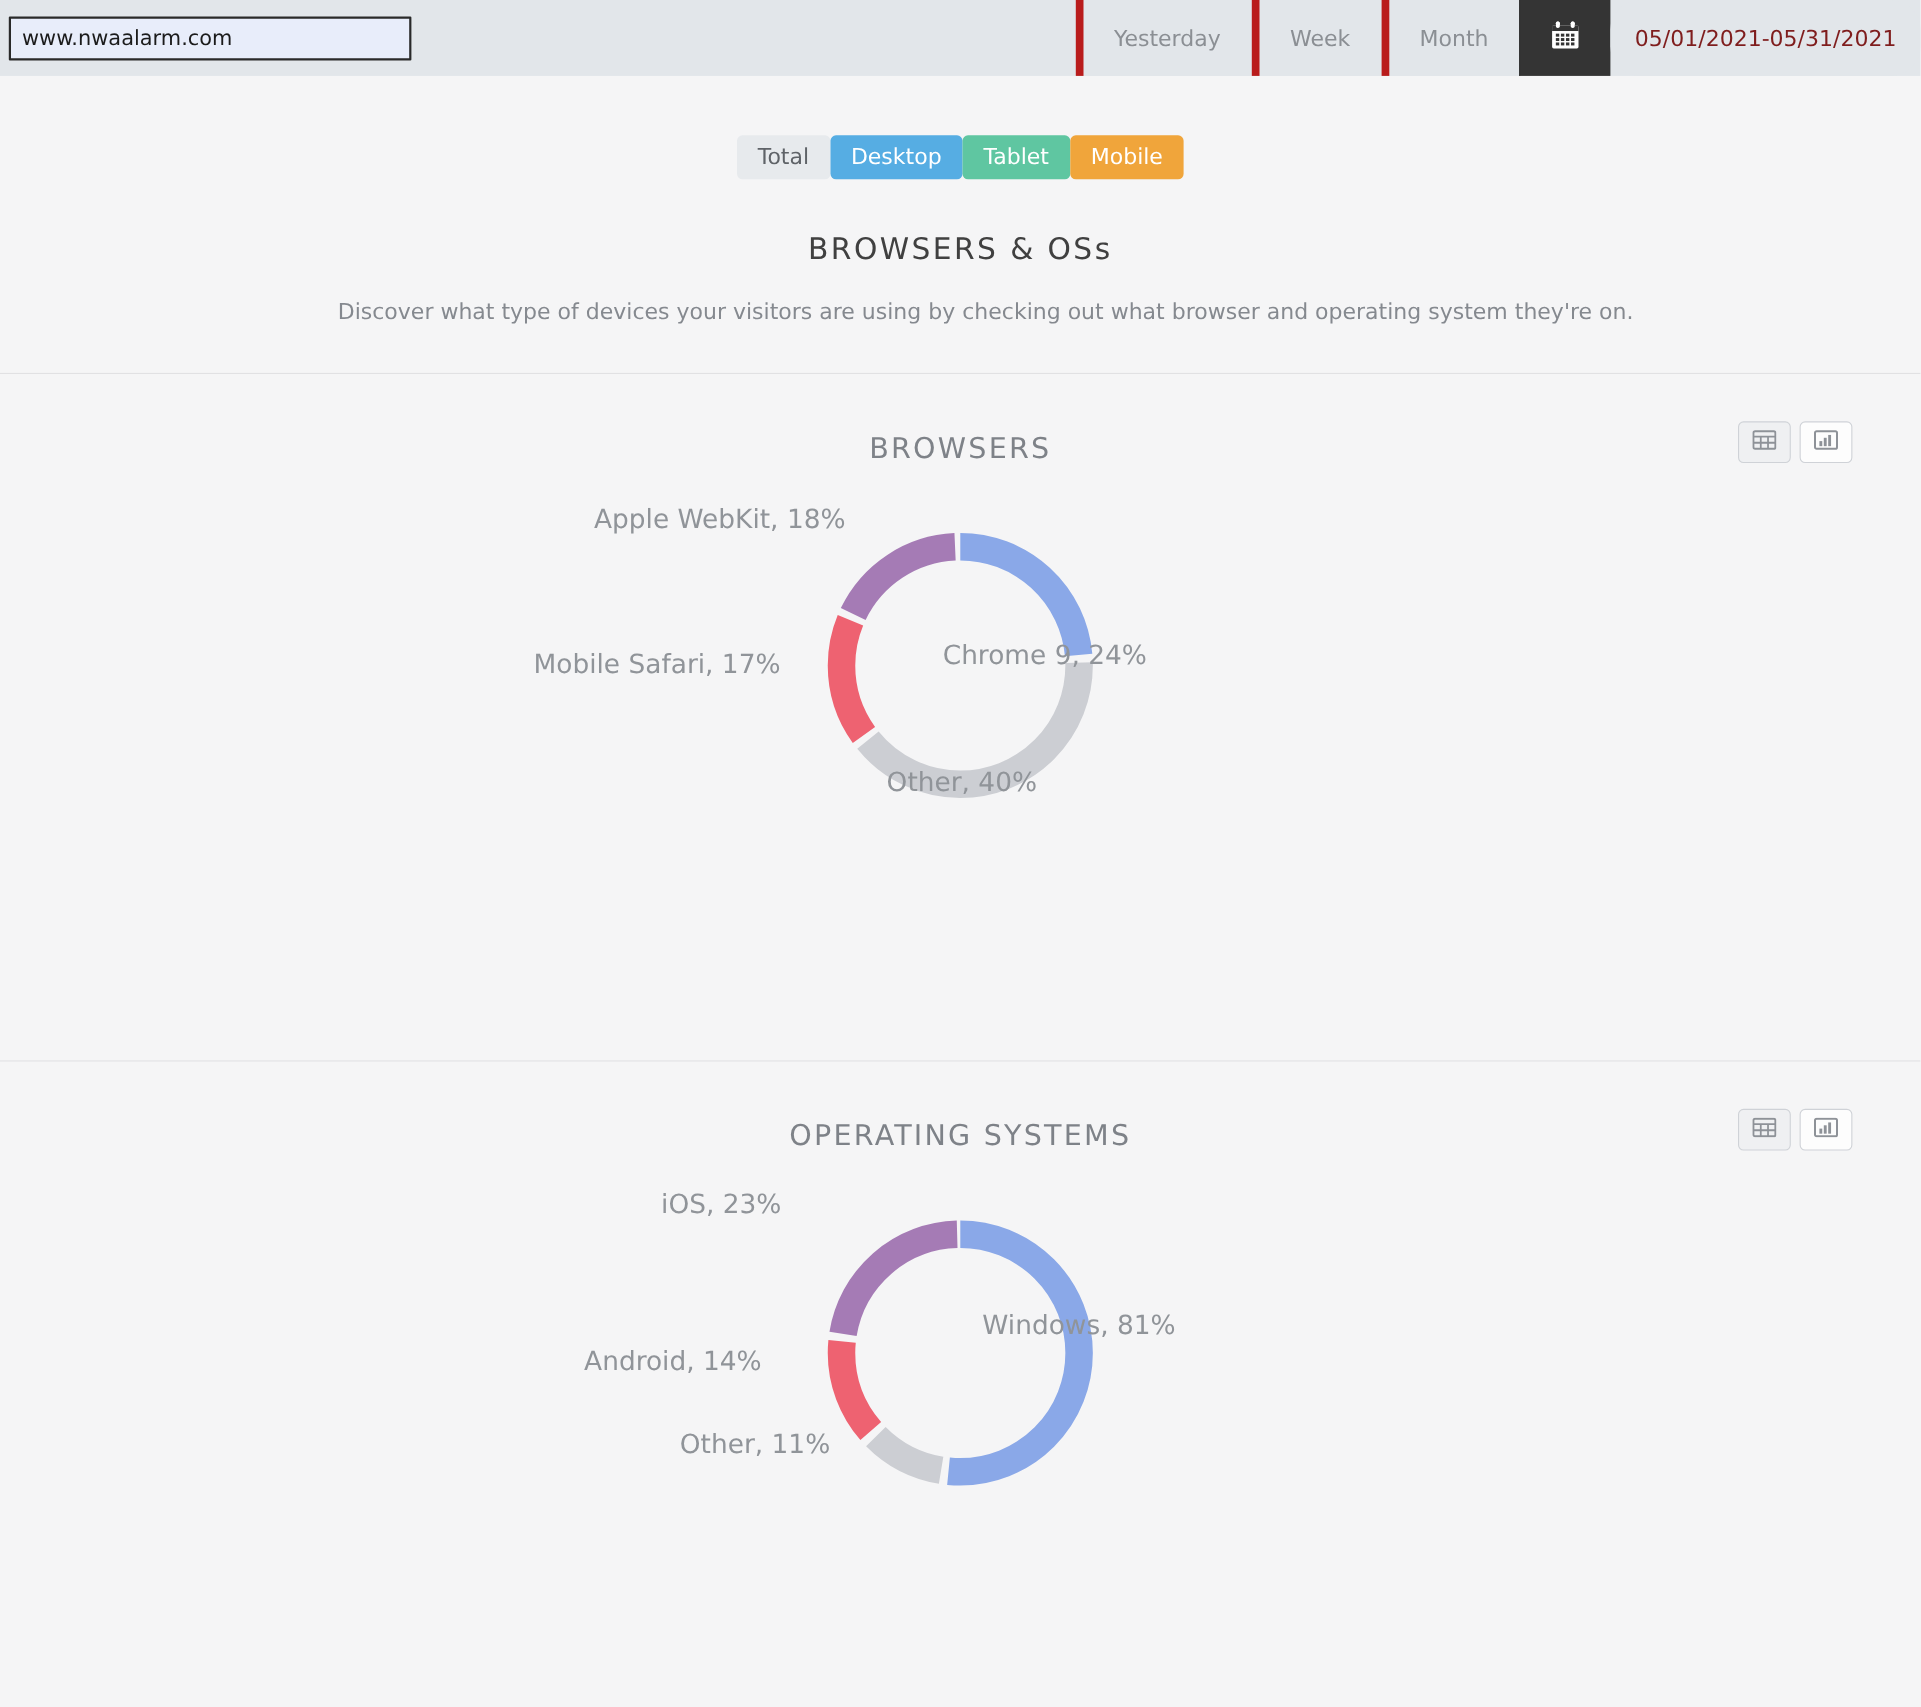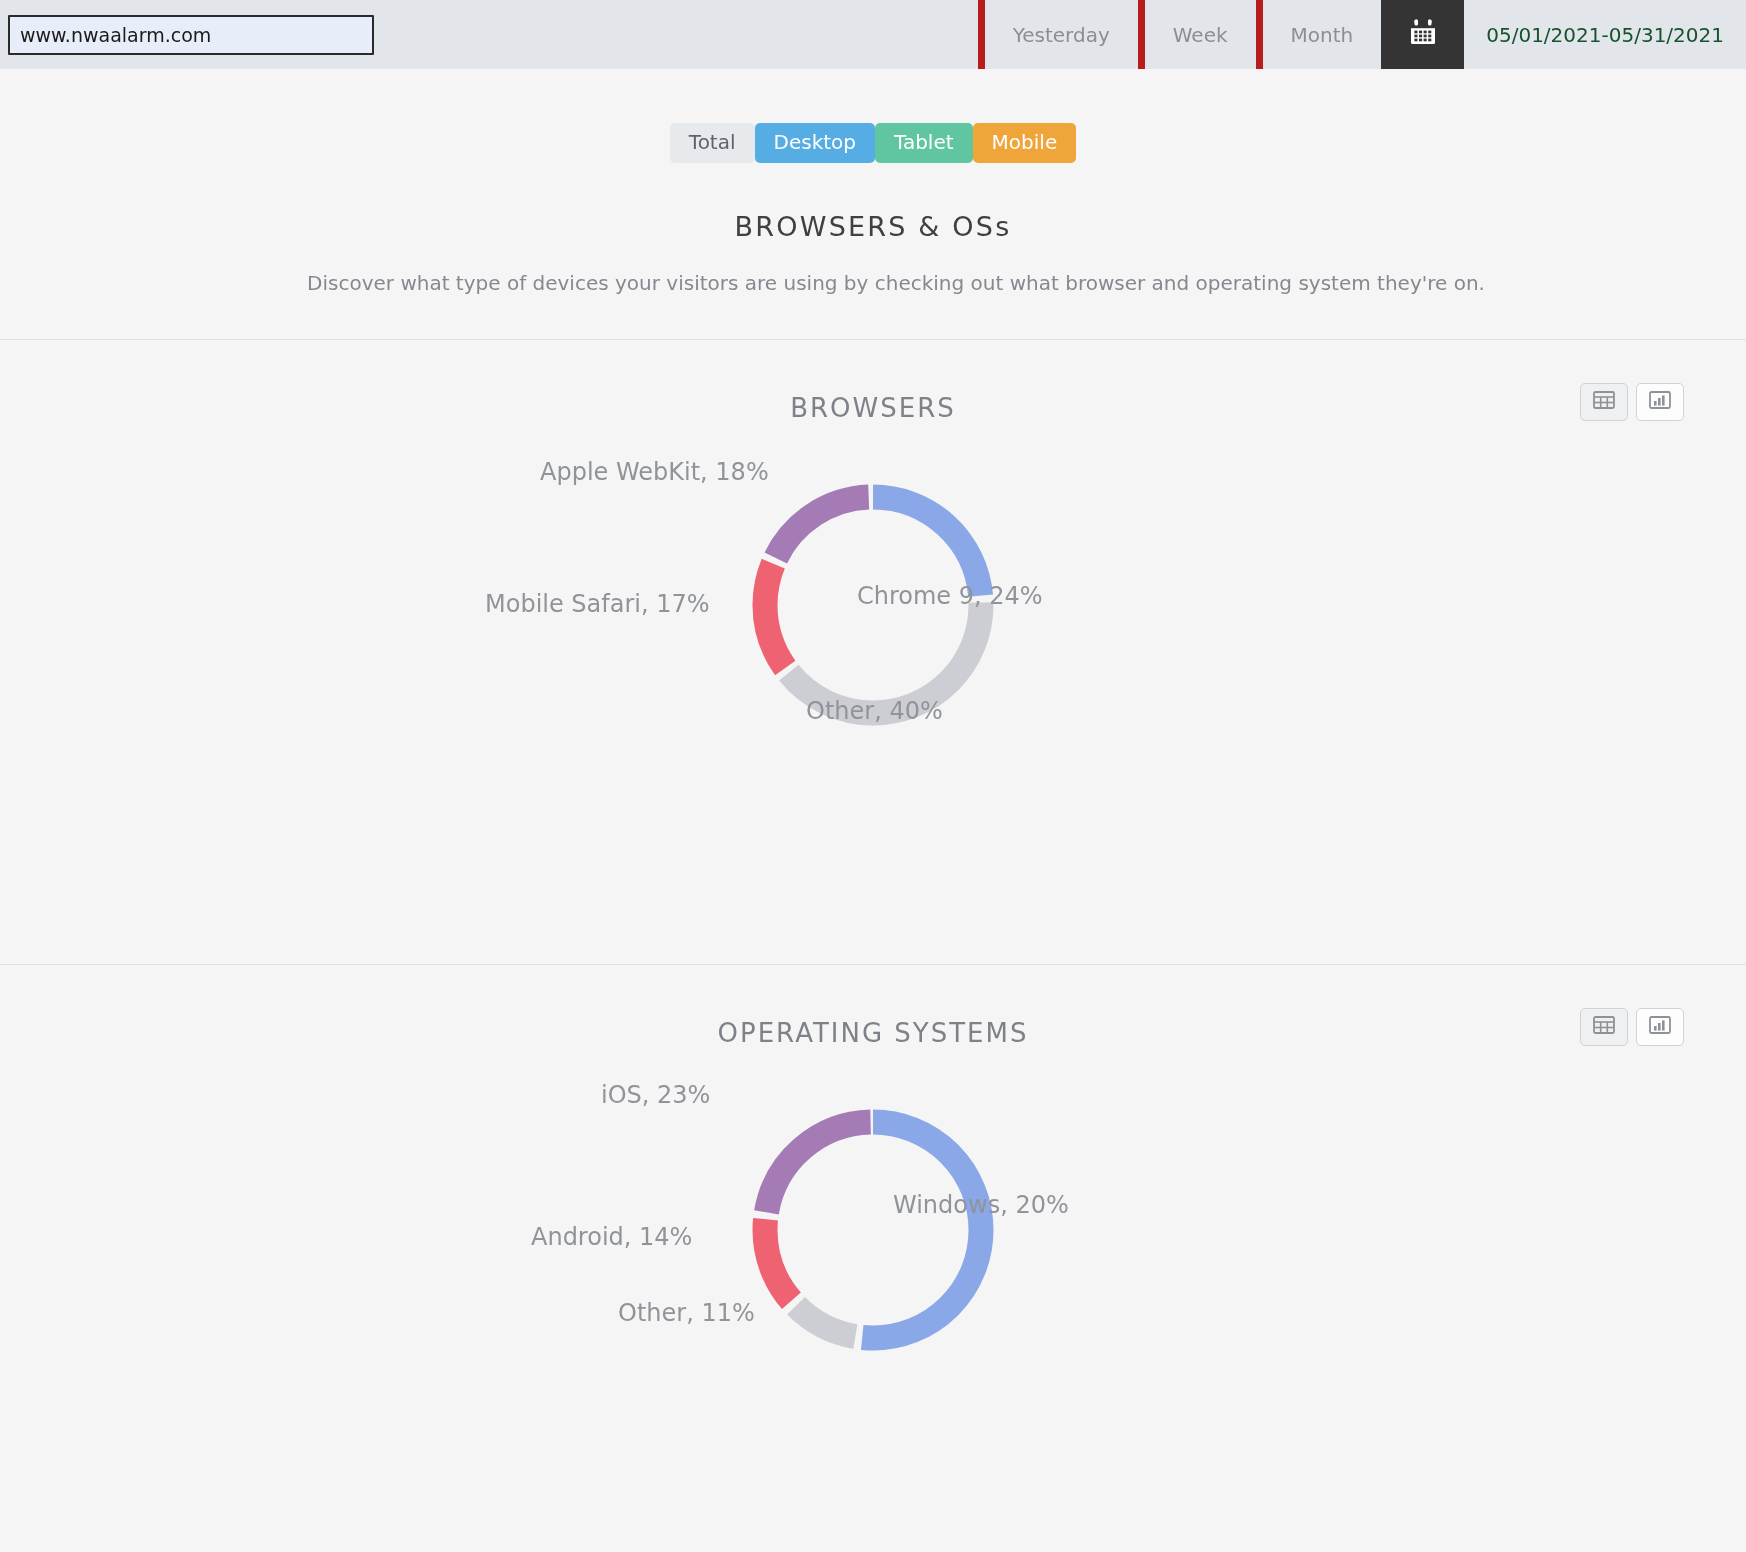--- a/index.html
+++ b/index.html
@@ -48,21 +48,21 @@
     background: #e2e6ea;
     cursor: pointer;
     white-space: nowrap;
   }
   .range-item.cal {
     background: #343434;
     padding: 0 26px;
     border-left: 1px solid #343434;
   }
   .range-item.dates {
-    color: #14532d;
+    color: #7f1d1d;
     padding: 0 22px;
     border-left: none;
     border-radius: 27px;
   }
   .cal-icon { display:block; }
 
   
   .pill-row {
     display: flex; justify-content: center; align-items: center;
     margin-top: 54px;
@@ -284,17 +284,17 @@
 
         <circle cx="280" cy="165" r="108" stroke="#ccced3" stroke-dasharray="67.8 610.8" stroke-dashoffset="-356.7"></circle>
 
         <circle cx="280" cy="165" r="108" stroke="#ee6271" stroke-dasharray="88.1 590.5" stroke-dashoffset="-431.3"></circle>
 
         <circle cx="280" cy="165" r="108" stroke="#a57bb5" stroke-dasharray="149.2 529.4" stroke-dashoffset="-526.2"></circle>
       </g>
     </svg>
 
     <div class="slice-label" style="left:601px; top:16px;">iOS, 23%</div>
-    <div class="slice-label" style="left:893px; top:126px;">Windows, 20%</div>
+    <div class="slice-label" style="left:893px; top:126px;">Windows, 81%</div>
     <div class="slice-label" style="left:531px; top:158px;">Android, 14%</div>
     <div class="slice-label" style="left:618px; top:234px;">Other, 11%</div>
   </div>
 </div>
 
 </body></html>

